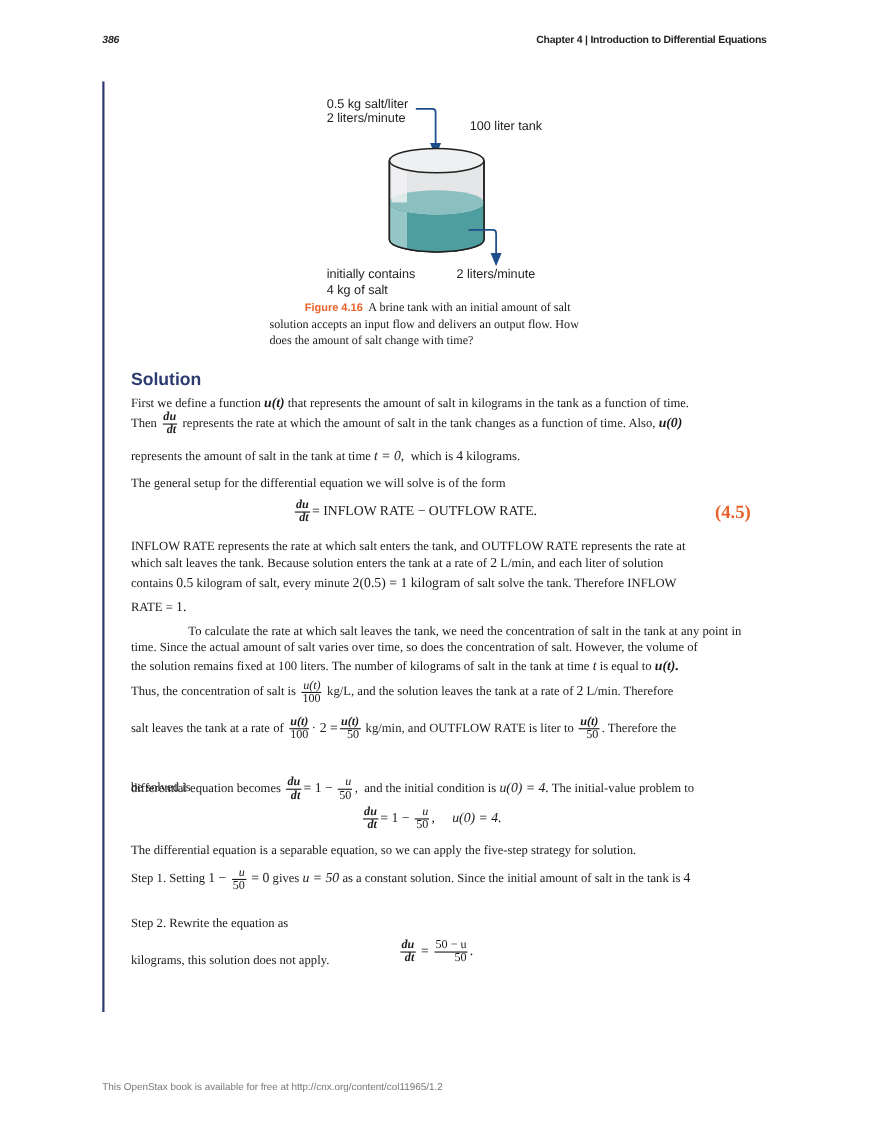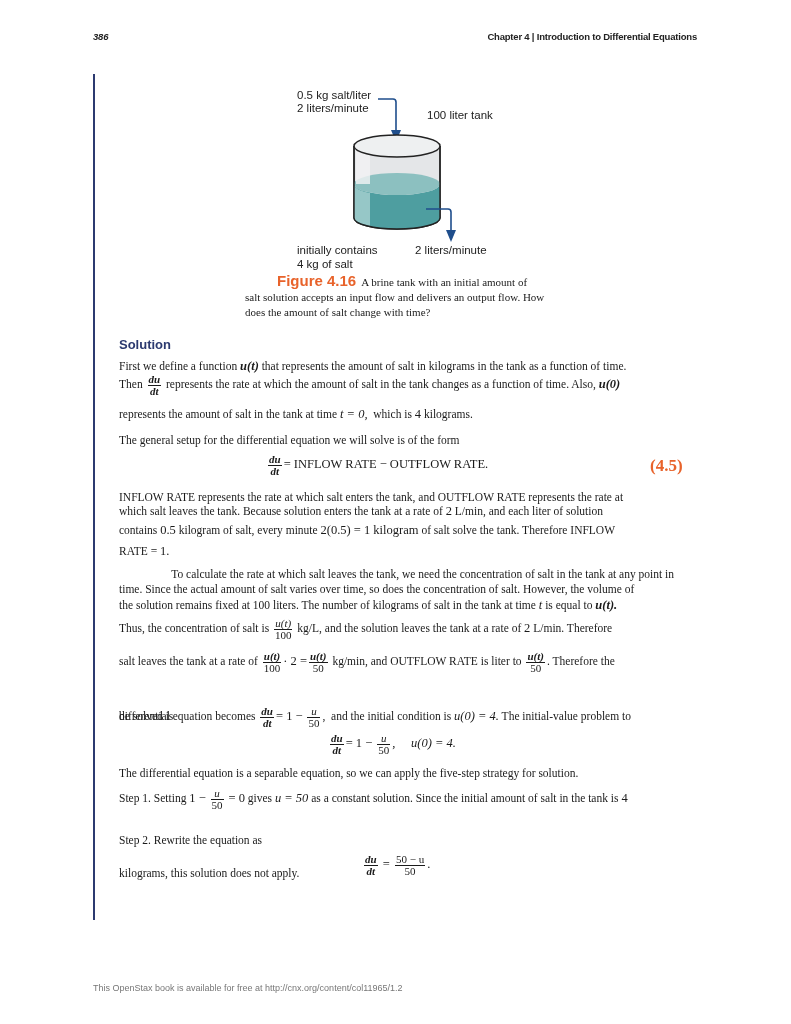--- a/index.html
+++ b/index.html
@@ -8,28 +8,28 @@
 
   .hdr { font-family: "Liberation Sans", sans-serif; font-size: 9.5px; font-weight: bold; color: #222; top: 31px; letter-spacing: -0.2px; }
   .hdr-left { left: 93px; font-style: italic; }
   .hdr-right { right: 94px; }
 
   .sidebar-rule { left: 93px; top: 74px; width: 2px; height: 846px; background: #2c3a70; }
 
   .fig-label { font-family: "Liberation Sans", sans-serif; font-size: 11.5px; color: #222; }
 
   .caption { left: 245px; top: 273px; width: 300px; font-family: "Liberation Serif", serif; font-size: 11px; line-height: 15px; color: #1a1a1a; }
-  .caption .fignum { font-family: "Liberation Sans", sans-serif; font-weight: bold; color: #e8632b; margin-right: 5px; font-size: 15px; padding-left: 32px; }
+  .caption .fignum { font-family: "Liberation Sans", sans-serif; font-weight: bold; color: #e8632b; margin-right: 5px; font-size: 10px; padding-left: 32px; }
 
-  .sol-title { left: 119px; top: 337px; font-family: "Liberation Sans", sans-serif; font-weight: bold; font-size: 13px; color: #2c3a70; }
+  .sol-title { left: 119px; top: 337px; font-family: "Liberation Sans", sans-serif; font-weight: bold; font-size: 16px; color: #2c3a70; }
   .line { position: absolute; left: 119px; width: 555px; font-family: "Liberation Serif", serif; font-size: 11.5px; white-space: nowrap; color: #1a1a1a; }
   .m { font-family: "Liberation Serif", serif; font-style: italic; font-size: 12.5px; }
   .mn { font-family: "Liberation Serif", serif; font-size: 12.5px; }
   .frac { display: inline-block; vertical-align: middle; text-align: center; line-height: 1; margin: 0 2px; }
-  .frac > span { display: block; font-size: 11px; padding: 0 1px; }
+  .frac > span { display: block; font-size: 11px; padding: 0 1px; text-align: right; }
   .frac > span.num { border-bottom: 1px solid #1a1a1a; font-style: italic; font-weight: bold; }
   .frac > span.den { font-style: italic; font-weight: bold; }
   .frac.plain > span.num { font-weight: normal; }
   .frac.plain > span.den { font-style: normal; font-weight: normal; }
   .eqnum { font-family: "Liberation Serif", serif; font-weight: bold; color: #e8632b; font-size: 17px; }
 
   .footer { left: 93px; top: 983px; font-family: "Liberation Sans", sans-serif; font-size: 9px; color: #777; }
 </style>
 </head>
 <body>

